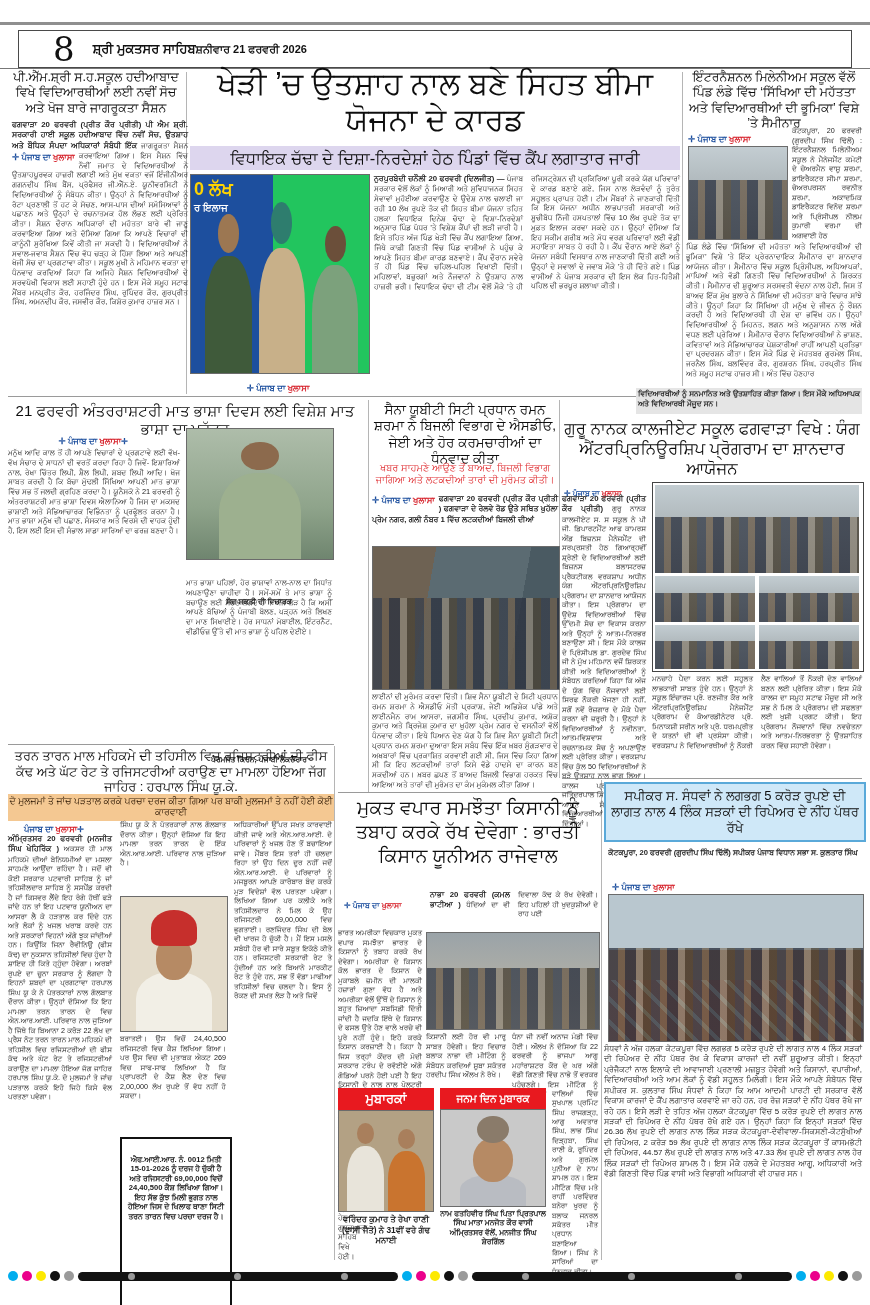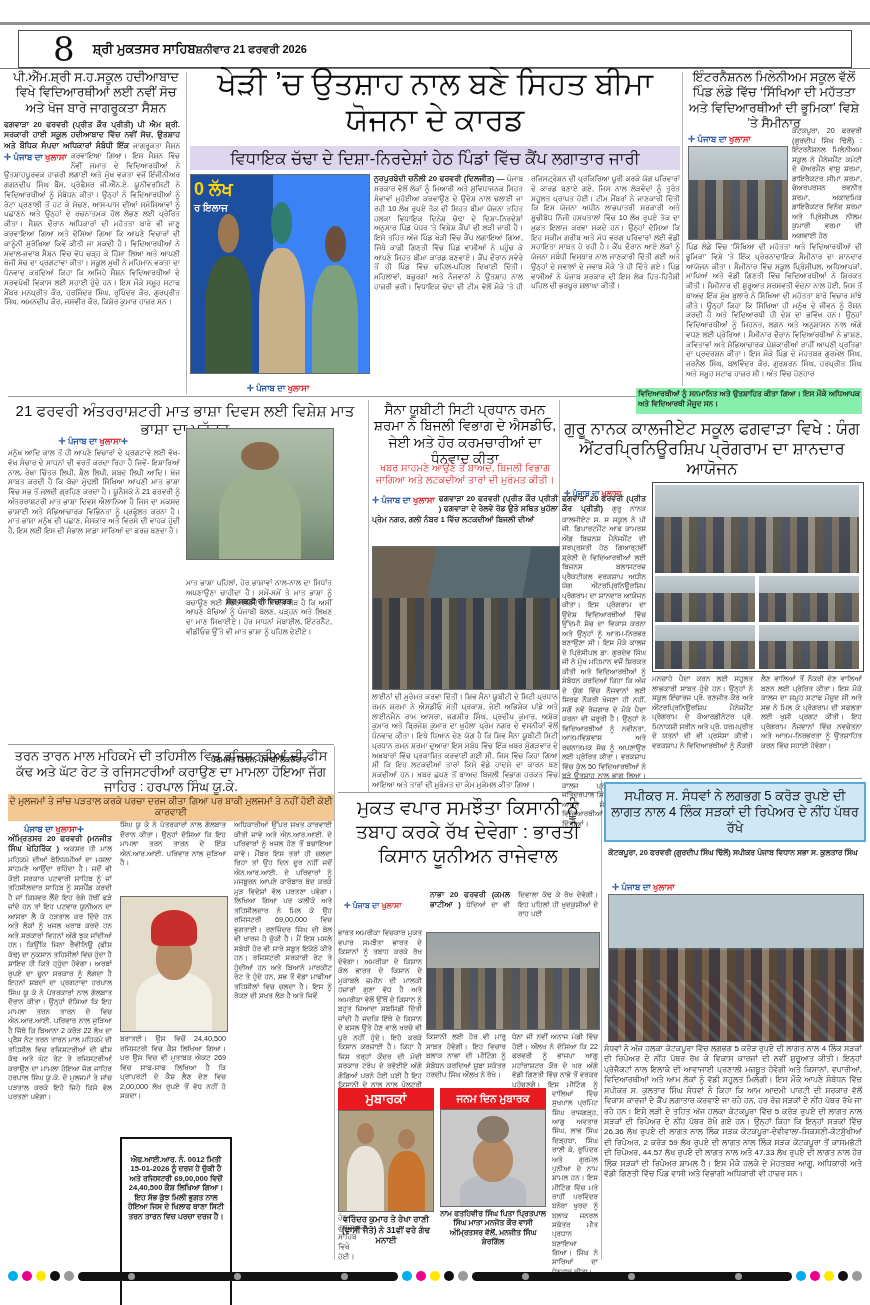--- a/index.html
+++ b/index.html
@@ -22,34 +22,34 @@
   
   .headline{font-weight:400;color:#0d0d0d;text-align:center;line-height:1.22;}
   .body-txt{font-size:7.4px;line-height:1.32;text-align:justify;color:#1d1d1d;}
   .dateline{font-weight:bold;font-size:7.8px;}
   .badge{font-weight:bold;font-size:8.5px;white-space:nowrap;}
   .badge i{color:#1d4f9e;font-style:normal;font-weight:bold;}
   .badge b{color:#1d4f9e;} .badge em{color:#d6212a;font-style:normal;font-weight:bold;}
   .badge-float{float:left;margin:1px 4px 1px 0;}
   .caption{font-size:7.6px;font-weight:bold;text-align:center;line-height:1.25;margin-top:37px;}
   
-  .ph{position:absolute;border:1px solid #6b6b6b;overflow:hidden;background:#3b82f6;}
+  .ph{position:absolute;border:1px solid #6b6b6b;overflow:hidden;background:#22c55e;}
   .ph-wall{background:linear-gradient(#c3cdd2 0%,#a9b1b4 55%,#8d9294 100%);}
   .crowd::after{content:'';position:absolute;left:0;right:0;bottom:0;height:64%;
     background:repeating-linear-gradient(90deg,#39404c 0 9px,#6d5f4e 9px 16px,#2d3340 16px 27px,#8c8476 27px 34px,#4a4336 34px 42px);
     opacity:.8;}
   .figure{position:absolute;bottom:0;}
   .fig-body{width:100%;height:72%;border-radius:45% 45% 0 0;position:absolute;bottom:0;}
   .fig-head{width:46%;height:24%;border-radius:50%;position:absolute;top:2%;left:27%;}
   
   .lavender{background:#ddd6ee;}
   .orange-strip{background:#f4c892;color:#2b1600;}
   .red-sub{color:#e03135;}
   .blue-box{background:#cfe8f8;border:2px solid #5aa9d9;}
-  .purple-box{background:#86efac;}
+  .purple-box{background:#e5e5e5;}
   .red-head{background:#e8191f;color:#fff;font-weight:800;text-align:center;}
   .black-box{border:2px solid #111;}
   
   #regbar{position:absolute;left:8px;top:1270px;width:854px;height:12px;display:flex;align-items:center;gap:4px;}
   .dotset{display:flex;gap:4px;}
   .dot{width:10px;height:10px;border-radius:50%;}
   .bar{flex:1;height:9px;background:#121212;border-radius:5px;display:flex;align-items:center;justify-content:space-around;}
   .bar .dot{width:7px;height:7px;background:#9a9a9a;}
   .c-cyan{background:#00adee;} .c-mag{background:#eb008b;} .c-yel{background:#fde900;}
   .c-blk{background:#111;} .c-gry{background:#9a9a9a;}
@@ -72,21 +72,21 @@
   <div class="hrule" style="left:8px;top:396px;width:854px;"></div>
   <div class="vrule" style="left:368px;top:400px;height:392px;"></div>
   <div class="vrule" style="left:559px;top:400px;height:378px;"></div>
   <div class="hrule" style="left:8px;top:744px;width:326px;"></div>
   <div class="hrule" style="left:562px;top:778px;width:300px;"></div>
   <div class="hrule" style="left:338px;top:792px;width:260px;"></div>
   <div class="vrule" style="left:334px;top:746px;height:514px;"></div>
   <div class="vrule" style="left:601px;top:780px;height:480px;"></div>
 
   <div class="abs headline" style="left:8px;top:70px;width:176px;font-size:12.5px;">ਪੀ.ਐੱਮ.ਸ਼੍ਰੀ ਸ.ਹ.ਸਕੂਲ ਹਦੀਆਬਾਦ ਵਿਖੇ ਵਿਦਿਆਰਥੀਆਂ ਲਈ ਨਵੀਂ ਸੋਚ ਅਤੇ ਖੋਜ ਬਾਰੇ ਜਾਗਰੂਕਤਾ ਸੈਸ਼ਨ</div>
-  <div class="abs body-txt" style="left:4px;top:120px;width:176px;height:274px;">
+  <div class="abs body-txt" style="left:12px;top:120px;width:176px;height:274px;">
     <span class="dateline">ਫਗਵਾੜਾ 20 ਫਰਵਰੀ (ਪ੍ਰੀਤ ਕੌਰ ਪ੍ਰੀਤੀ) ਪੀ ਐਮ ਸ਼੍ਰੀ. ਸਰਕਾਰੀ ਹਾਈ ਸਕੂਲ ਹਦੀਆਬਾਦ ਵਿੱਚ ਨਵੀਂ ਸੋਚ, ਉਤਸ਼ਾਹ ਅਤੇ ਬੌਧਿਕ ਸੰਪਦਾ ਅਧਿਕਾਰਾਂ ਸੰਬੰਧੀ ਇੱਕ</span>
     <span class="badge badge-float"><i>✛</i> <b>ਪੰਜਾਬ ਦਾ</b> <em>ਖੁਲਾਸਾ</em></span>
     <span>ਜਾਗਰੂਕਤਾ ਸੈਸ਼ਨ ਕਰਵਾਇਆ ਗਿਆ। ਇਸ ਸੈਸ਼ਨ ਵਿੱਚ ਨੌਵੀਂ ਜਮਾਤ ਦੇ ਵਿਦਿਆਰਥੀਆਂ ਨੇ ਉਤਸ਼ਾਹਪੂਰਵਕ ਹਾਜ਼ਰੀ ਲਗਾਈ ਅਤੇ ਮੁੱਖ ਵਕਤਾ ਵਜੋਂ ਇੰਜੀਨੀਅਰ ਗਗਨਦੀਪ ਸਿੰਘ ਬੈਂਸ, ਪ੍ਰੋਫੈਸਰ ਜੀ.ਐੱਨ.ਏ. ਯੂਨੀਵਰਸਿਟੀ ਨੇ ਵਿਦਿਆਰਥੀਆਂ ਨੂੰ ਸੰਬੋਧਨ ਕੀਤਾ। ਉਨ੍ਹਾਂ ਨੇ ਵਿਦਿਆਰਥੀਆਂ ਨੂੰ ਰੱਟਾ ਪ੍ਰਣਾਲੀ ਤੋਂ ਹਟ ਕੇ ਸੋਚਣ, ਆਸ-ਪਾਸ ਦੀਆਂ ਸਮੱਸਿਆਵਾਂ ਨੂੰ ਪਛਾਣਨ ਅਤੇ ਉਨ੍ਹਾਂ ਦੇ ਰਚਨਾਤਮਕ ਹੱਲ ਲੱਭਣ ਲਈ ਪ੍ਰੇਰਿਤ ਕੀਤਾ। ਸੈਸ਼ਨ ਦੌਰਾਨ ਅਧਿਕਾਰਾਂ ਦੀ ਮਹੱਤਤਾ ਬਾਰੇ ਵੀ ਜਾਣੂ ਕਰਵਾਇਆ ਗਿਆ ਅਤੇ ਦੱਸਿਆ ਗਿਆ ਕਿ ਆਪਣੇ ਵਿਚਾਰਾਂ ਦੀ ਕਾਨੂੰਨੀ ਸੁਰੱਖਿਆ ਕਿਵੇਂ ਕੀਤੀ ਜਾ ਸਕਦੀ ਹੈ। ਵਿਦਿਆਰਥੀਆਂ ਨੇ ਸਵਾਲ-ਜਵਾਬ ਸੈਸ਼ਨ ਵਿੱਚ ਵੱਧ ਚੜ੍ਹ ਕੇ ਹਿੱਸਾ ਲਿਆ ਅਤੇ ਆਪਣੀ ਖੋਜੀ ਸੋਚ ਦਾ ਪ੍ਰਗਟਾਵਾ ਕੀਤਾ। ਸਕੂਲ ਮੁਖੀ ਨੇ ਮਹਿਮਾਨ ਵਕਤਾ ਦਾ ਧੰਨਵਾਦ ਕਰਦਿਆਂ ਕਿਹਾ ਕਿ ਅਜਿਹੇ ਸੈਸ਼ਨ ਵਿਦਿਆਰਥੀਆਂ ਦੇ ਸਰਵਪੱਖੀ ਵਿਕਾਸ ਲਈ ਸਹਾਈ ਹੁੰਦੇ ਹਨ। ਇਸ ਮੌਕੇ ਸਮੂਹ ਸਟਾਫ ਮੈਂਬਰ ਮਨਪ੍ਰੀਤ ਕੌਰ, ਹਰਜਿੰਦਰ ਸਿੰਘ, ਰੁਪਿੰਦਰ ਕੌਰ, ਗੁਰਪ੍ਰੀਤ ਸਿੰਘ, ਅਮਨਦੀਪ ਕੌਰ, ਜਸਵੀਰ ਕੌਰ, ਕਿਸ਼ੋਰ ਕੁਮਾਰ ਹਾਜ਼ਰ ਸਨ।</span>
   </div>
 
   <div class="abs headline" style="left:190px;top:66px;width:490px;font-size:31px;line-height:1.15;">ਖੇੜੀ ’ਚ ਉਤਸ਼ਾਹ ਨਾਲ ਬਣੇ ਸਿਹਤ ਬੀਮਾ ਯੋਜਨਾ ਦੇ ਕਾਰਡ</div>
   <div class="abs lavender headline" style="left:190px;top:146px;width:490px;font-size:16.5px;padding:2px 0;">ਵਿਧਾਇਕ ਚੱਢਾ ਦੇ ਦਿਸ਼ਾ-ਨਿਰਦੇਸ਼ਾਂ ਹੇਠ ਪਿੰਡਾਂ ਵਿੱਚ ਕੈਂਪ ਲਗਾਤਾਰ ਜਾਰੀ</div>
   <div class="ph" style="left:190px;top:174px;width:178px;height:198px;">
     <div style="position:absolute;left:0;top:0;width:46%;height:100%;background:#1d4f9e;">
       <div style="color:#ffd400;font-weight:800;font-size:18px;padding:4px 3px 0;">0 ਲੱਖ</div>

